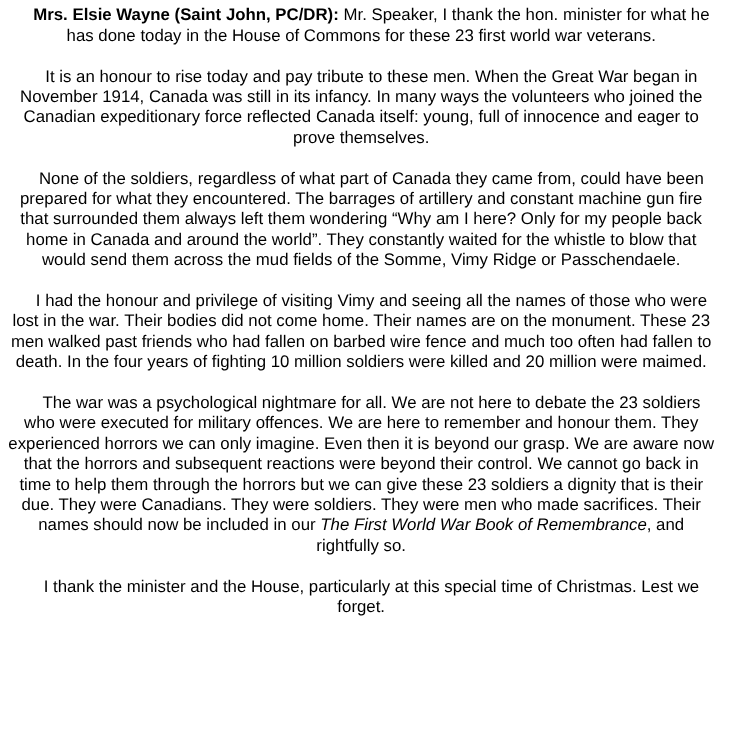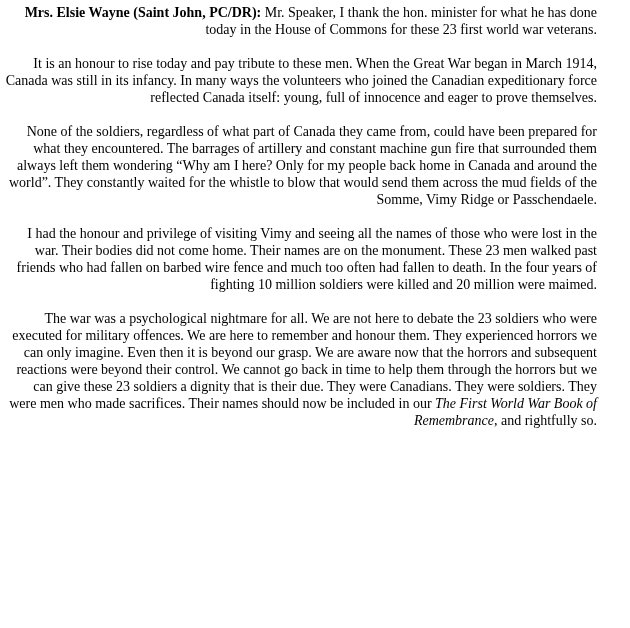--- a/index.html
+++ b/index.html
@@ -12,43 +12,43 @@
     font-size: 14px;
     line-height: 17px;
     -webkit-font-smoothing: antialiased;
   }
   .doc {
     width: 592px;
   }
   .doc p {
     margin: 17px 0;
     text-indent: 17px;
-    text-align: right;
-    font-family: Liberation Serif, serif;
+    text-align: center;
   }
   .doc p:first-child {
     margin-top: 0;
   }
   .doc b {
     font-weight: bold;
   }
   .doc i {
     font-style: italic;
   }
 </style>
 </head>
 <body>
 
 <div class="doc">
 
   <p><b>Mrs. Elsie Wayne (Saint John, PC/DR):</b><span> Mr. Speaker, I thank the hon. minister for what he has done today in the House of Commons for these 23 first world war veterans.</span></p>
 
-  <p><span>It is an honour to rise today and pay tribute to these men. When the Great War began in March 1914, Canada was still in its infancy. In many ways the volunteers who joined the Canadian expeditionary force reflected Canada itself: young, full of innocence and eager to prove themselves.</span></p>
+  <p><span>It is an honour to rise today and pay tribute to these men. When the Great War began in November 1914, Canada was still in its infancy. In many ways the volunteers who joined the Canadian expeditionary force reflected Canada itself: young, full of innocence and eager to prove themselves.</span></p>
 
   <p><span>None of the soldiers, regardless of what part of Canada they came from, could have been prepared for what they encountered. The barrages of artillery and constant machine gun fire that surrounded them always left them wondering “Why am I here? Only for my people back home in Canada and around the world”. They constantly waited for the whistle to blow that would send them across the mud fields of the Somme, Vimy Ridge or Passchendaele.</span></p>
 
 
   <p><span>I had the honour and privilege of visiting Vimy and seeing all the names of those who were lost in the war. Their bodies did not come home. Their names are on the monument. These 23 men walked past friends who had fallen on barbed wire fence and much too often had fallen to death. In the four years of fighting 10 million soldiers were killed and 20 million were maimed.</span></p>
 
   <p><span>The war was a psychological nightmare for all. We are not here to debate the 23 soldiers who were executed for military offences. We are here to remember and honour them. They experienced horrors we can only imagine. Even then it is beyond our grasp. We are aware now that the horrors and subsequent reactions were beyond their control. We cannot go back in time to help them through the horrors but we can give these 23 soldiers a dignity that is their due. They were Canadians. They were soldiers. They were men who made sacrifices. Their names should now be included in our </span><i>The First World War Book of Remembrance</i><span>, and rightfully so.</span></p>
 
+  <p><span>I thank the minister and the House, particularly at this special time of Christmas. Lest we forget.</span></p>
 
 </div>
 
 </body></html>

